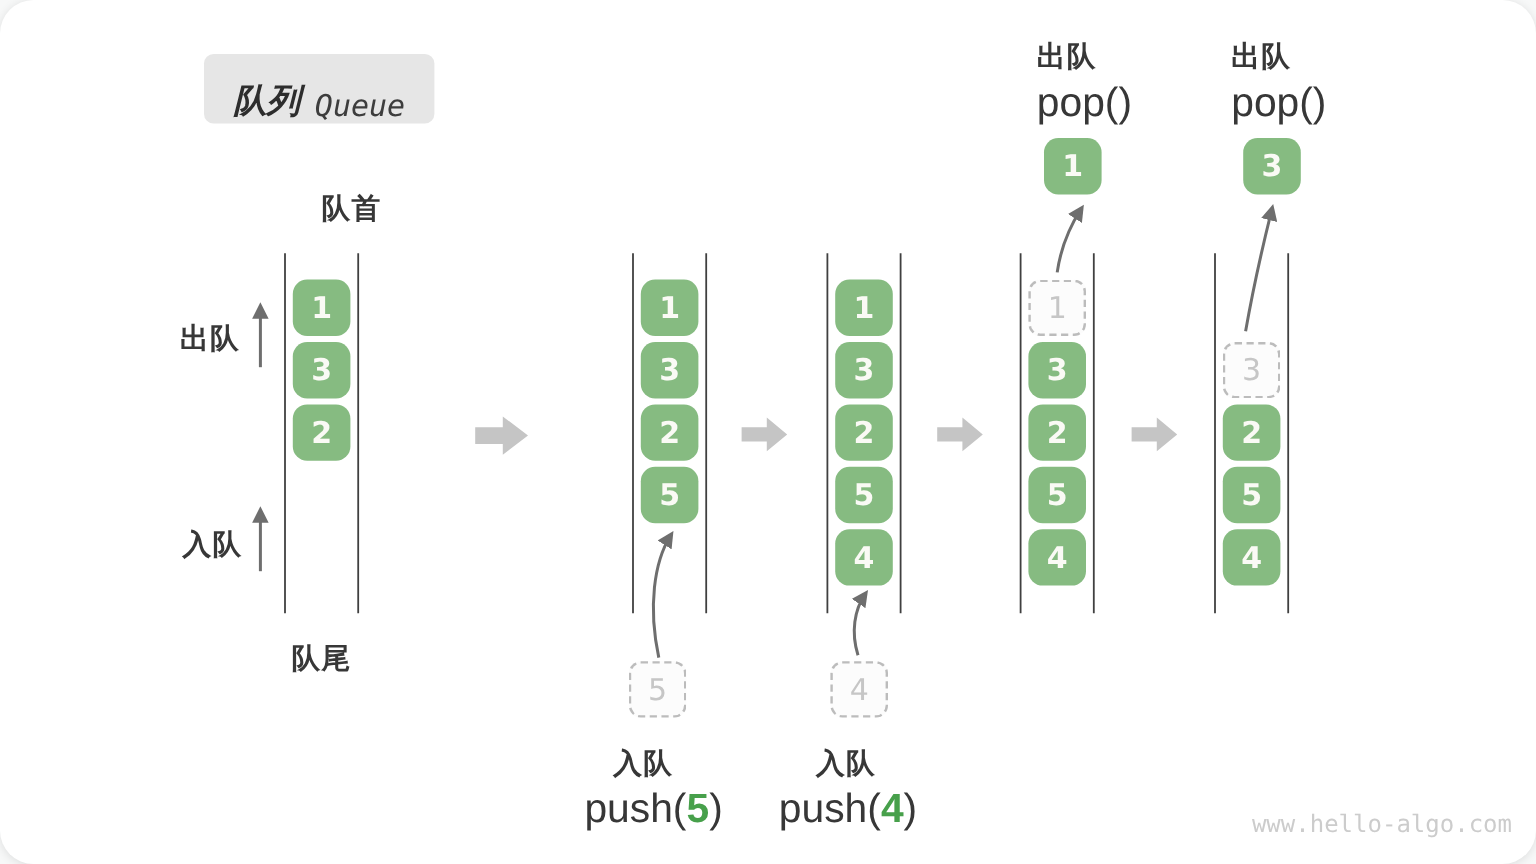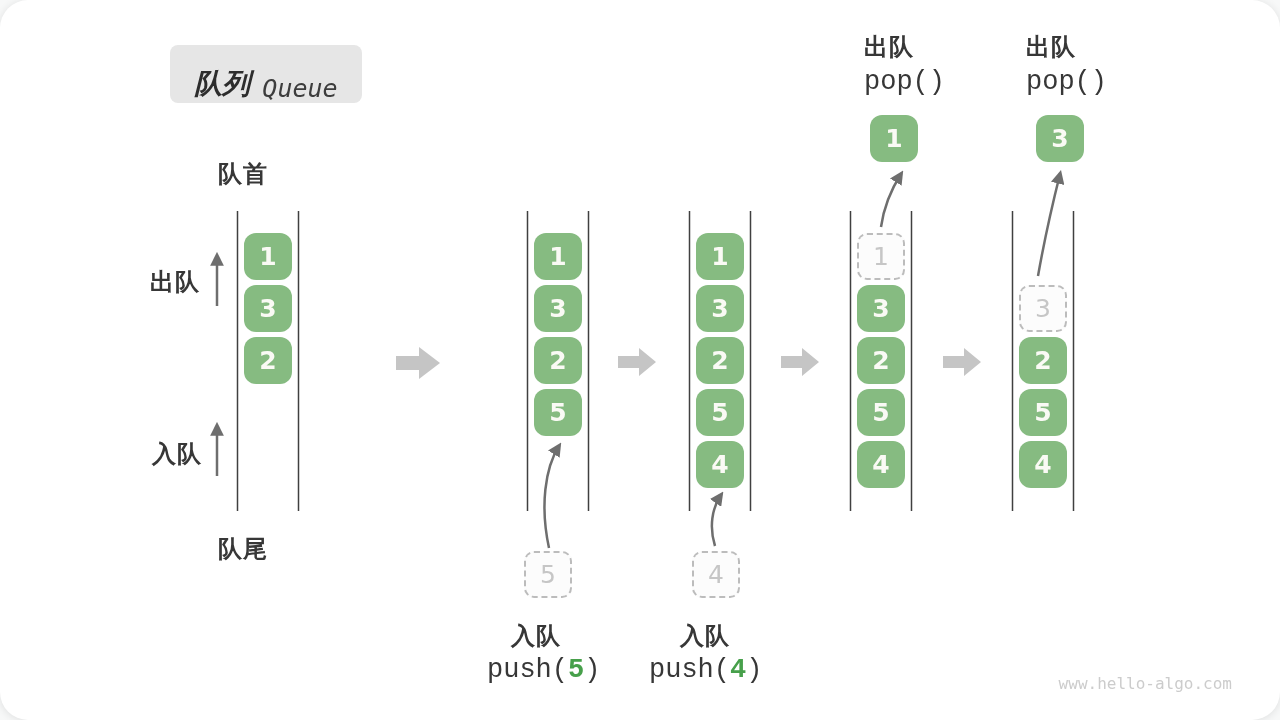--- a/index.html
+++ b/index.html
@@ -24,40 +24,40 @@
     background:var(--badge-bg);border-radius:8px;
     display:flex;align-items:flex-end;justify-content:center;gap:12px;font-style:italic;
   }
   .badge .zh{font-weight:700;font-size:28px;color:#2d2d2d;font-family:"Liberation Sans",sans-serif;}
   .badge .en{font-weight:400;font-size:25px;color:#3d3d3d;font-family:"DejaVu Sans Mono",monospace;}
   .cjk{
     position:absolute;font-family:"Liberation Sans",sans-serif;
     font-weight:700;font-size:24px;color:var(--ink);letter-spacing:1px;white-space:nowrap;
   }
   .code{
-    position:absolute;font-family:Liberation Mono, monospace;
-    font-size:27px;color:var(--ink);white-space:nowrap;
+    position:absolute;font-family:Liberation Sans, sans-serif;
+    font-size:34px;color:var(--ink);white-space:nowrap;
   }
   .code .accent{color:var(--accent-green);font-weight:700;}
   .qbox{
     position:absolute;width:48px;height:47px;border-radius:12px;
     background:var(--green);color:var(--box-text);
     display:flex;align-items:center;justify-content:center;
     font-family:"DejaVu Sans",sans-serif;font-weight:700;font-size:25px;
   }
   .gbox{
     position:absolute;width:48px;height:47px;border-radius:10px;
     background:var(--ghost-bg);border:2px dashed var(--ghost-border);
     color:var(--ghost-text);
     display:flex;align-items:center;justify-content:center;
     font-family:"DejaVu Sans",sans-serif;font-weight:500;font-size:25px;
   }
   .watermark{
-    position:absolute;right:48px;top:674px;
-    font-family:"DejaVu Sans Mono",monospace;font-size:16px;color:var(--watermark);
+    position:absolute;right:20px;top:674px;
+    font-family:"DejaVu Sans Mono",monospace;font-size:20px;color:var(--watermark);
   }
 </style>
 </head>
 <body>
 
 <div class="card"></div>
 
 <svg class="overlay" viewBox="0 0 1280 720">
   <defs>
     <marker id="ah" viewBox="0 0 10 10" refX="7" refY="5" markerWidth="5.5" markerHeight="5.5" orient="auto-start-reverse">
@@ -96,22 +96,22 @@
     <path d="M881,227 C884,206 892,188 901,174" marker-end="url(#ah)"></path>
     <path d="M1038,276 C1044,242 1052,206 1060,174" marker-end="url(#ah)"></path>
   </g>
 </svg>
 
 <div class="badge">
   <span class="zh">队列</span>
   <span class="en">Queue</span>
 </div>
 
-<div class="cjk" style="left:218px;top:158px;width:100px;text-align:left">队首</div>
-<div class="cjk" style="left:218px;top:533px;width:100px;">队尾</div>
+<div class="cjk" style="left:218px;top:158px;width:100px;text-align:right">队首</div>
+<div class="cjk" style="left:218px;top:533px;width:100px;text-align:center">队尾</div>
 <div class="cjk" style="left:150px;top:266px">出队</div>
 <div class="cjk" style="left:152px;top:438px">入队</div>
 
 <div class="qbox" style="left:244px;top:233px">1</div>
 <div class="qbox" style="left:244px;top:285px">3</div>
 <div class="qbox" style="left:244px;top:337px">2</div>
 
 <div class="qbox" style="left:534px;top:233px">1</div>
 <div class="qbox" style="left:534px;top:285px">3</div>
 <div class="qbox" style="left:534px;top:337px">2</div>

